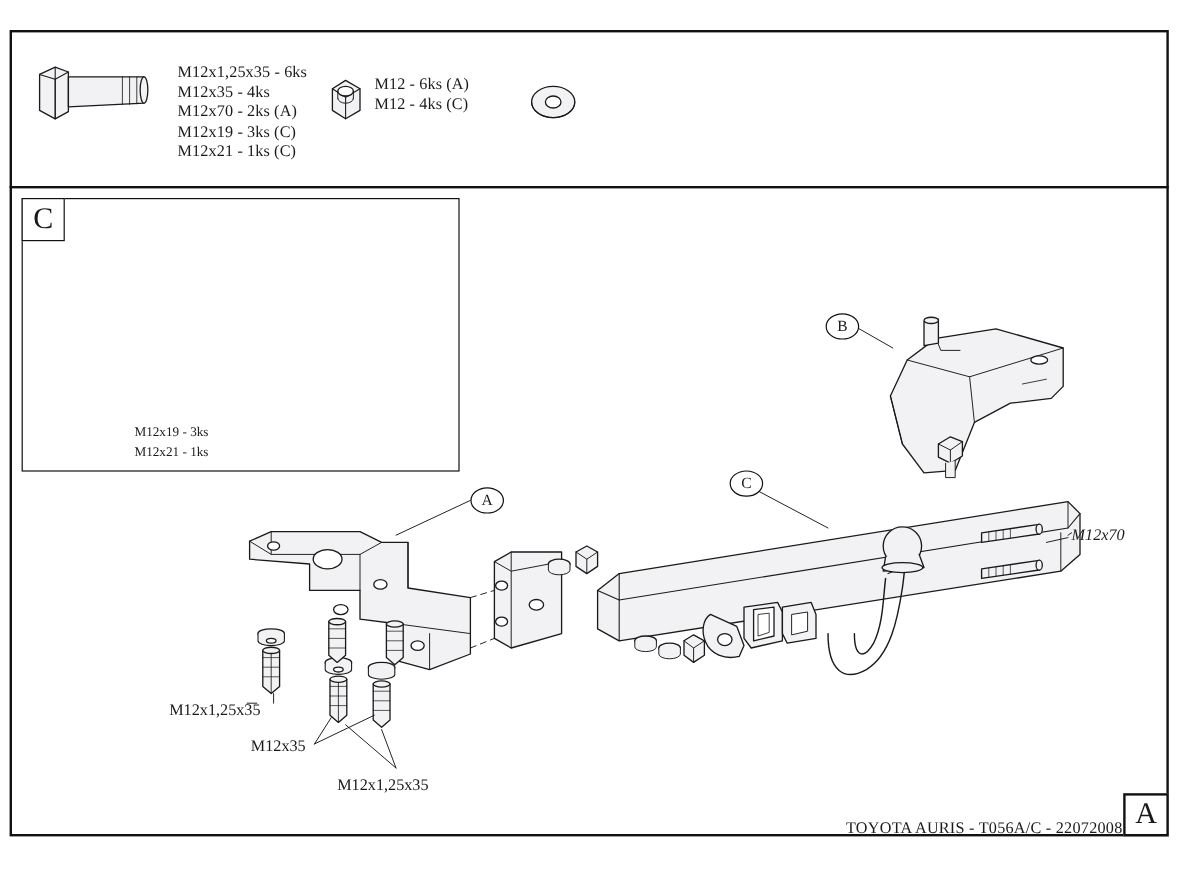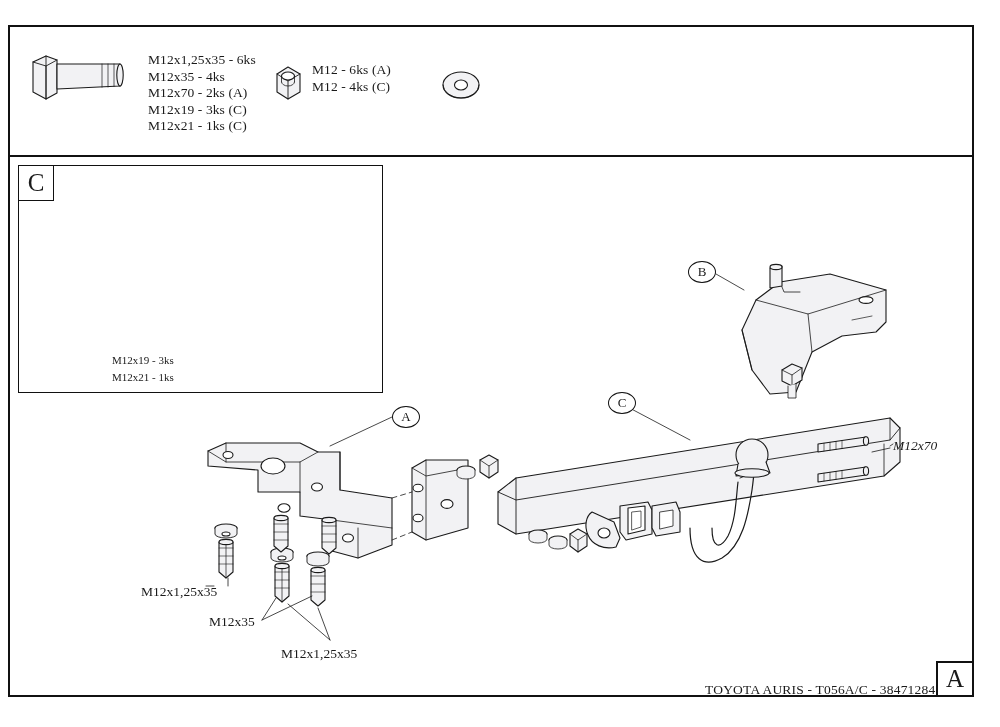--- a/index.html
+++ b/index.html
@@ -379,16 +379,16 @@
 
   <div class="bubble bubble-a">A</div>
   <div class="bubble bubble-b">B</div>
   <div class="bubble bubble-c">C</div>
 
   <div class="ann ann-m1270">M12x70</div>
   <div class="ann ann-m12125a">M12x1,25x35</div>
   <div class="ann ann-m1235">M12x35</div>
   <div class="ann ann-m12125b">M12x1,25x35</div>
 
-  <div class="footer-text">TOYOTA AURIS - T056A/C - 38471284</div>
+  <div class="footer-text">TOYOTA AURIS - T056A/C - 22072008</div>
   <div class="corner-tag">A</div>
 
 </div>
 
 </body></html>

